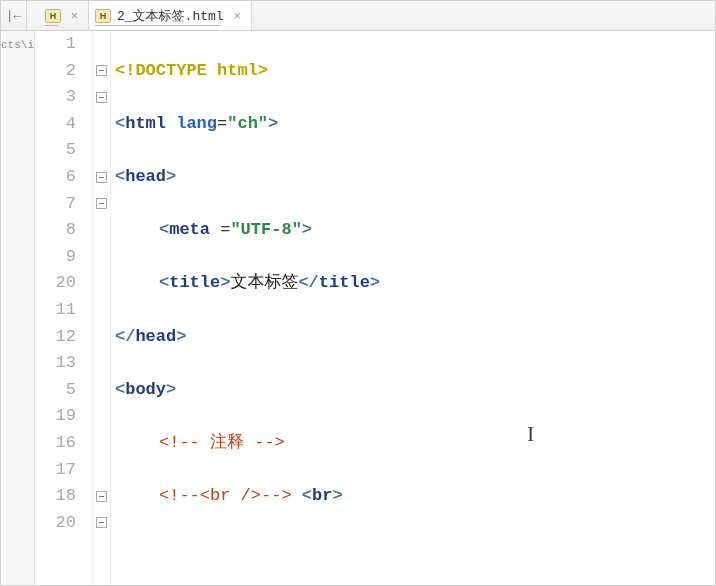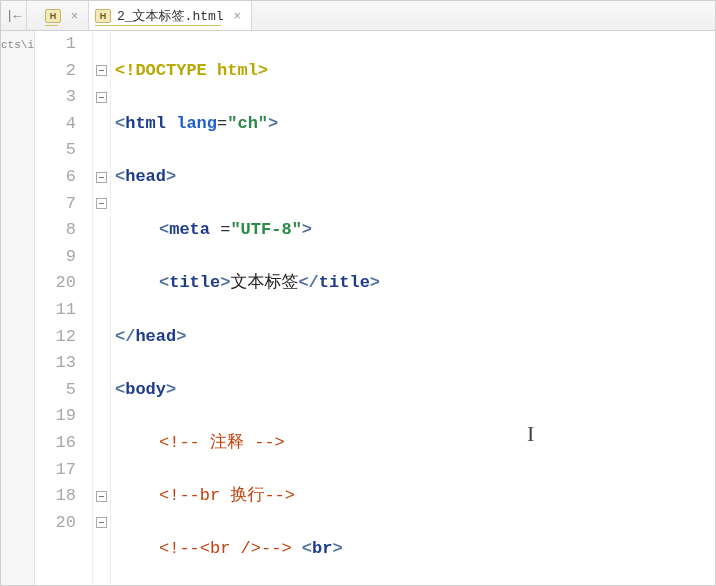--- a/index.html
+++ b/index.html
@@ -236,21 +236,20 @@
 
       <div class="code">
 <div class="ln"><span class="tok-doctype">&lt;!</span><span class="tok-doctype">DOCTYPE</span><span class="tok-doctype"> </span><span class="tok-doctype">html</span><span class="tok-doctype">&gt;</span></div>
 <div class="ln"><span class="tok-angle">&lt;</span><span class="tok-tag">html</span><span> </span><span class="tok-attr">lang</span><span class="tok-eq">=</span><span class="tok-str">"ch"</span><span class="tok-angle">&gt;</span></div>
 <div class="ln"><span class="tok-angle">&lt;</span><span class="tok-tag">head</span><span class="tok-angle">&gt;</span></div>
 <div class="ln"><span class="ind1"></span><span class="tok-angle">&lt;</span><span class="tok-tag">meta</span><span> </span><span class="tok-eq">=</span><span class="tok-str">"UTF-8"</span><span class="tok-angle">&gt;</span></div>
 <div class="ln"><span class="ind1"></span><span class="tok-angle">&lt;</span><span class="tok-tag">title</span><span class="tok-angle">&gt;</span><span class="tok-text">文本标签</span><span class="tok-angle">&lt;/</span><span class="tok-tag">title</span><span class="tok-angle">&gt;</span></div>
 <div class="ln"><span class="tok-angle">&lt;/</span><span class="tok-tag">head</span><span class="tok-angle">&gt;</span></div>
 <div class="ln"><span class="tok-angle">&lt;</span><span class="tok-tag">body</span><span class="tok-angle">&gt;</span></div>
 <div class="ln"><span class="ind1"></span><span class="tok-comment">&lt;!-- 注释 --&gt;</span></div>
-<div class="ln"><span class="ind1"></span><span class="tok-comment">&lt;!--br 换行--&gt;</span></div>
 <div class="ln"><span class="ind1"></span><span class="tok-comment">&lt;!--&lt;br /&gt;--&gt;</span><span> </span><span class="tok-angle">&lt;</span><span class="tok-tag">br</span><span class="tok-angle">&gt;</span></div>
 
 
 
 
 
 
 
 
 

